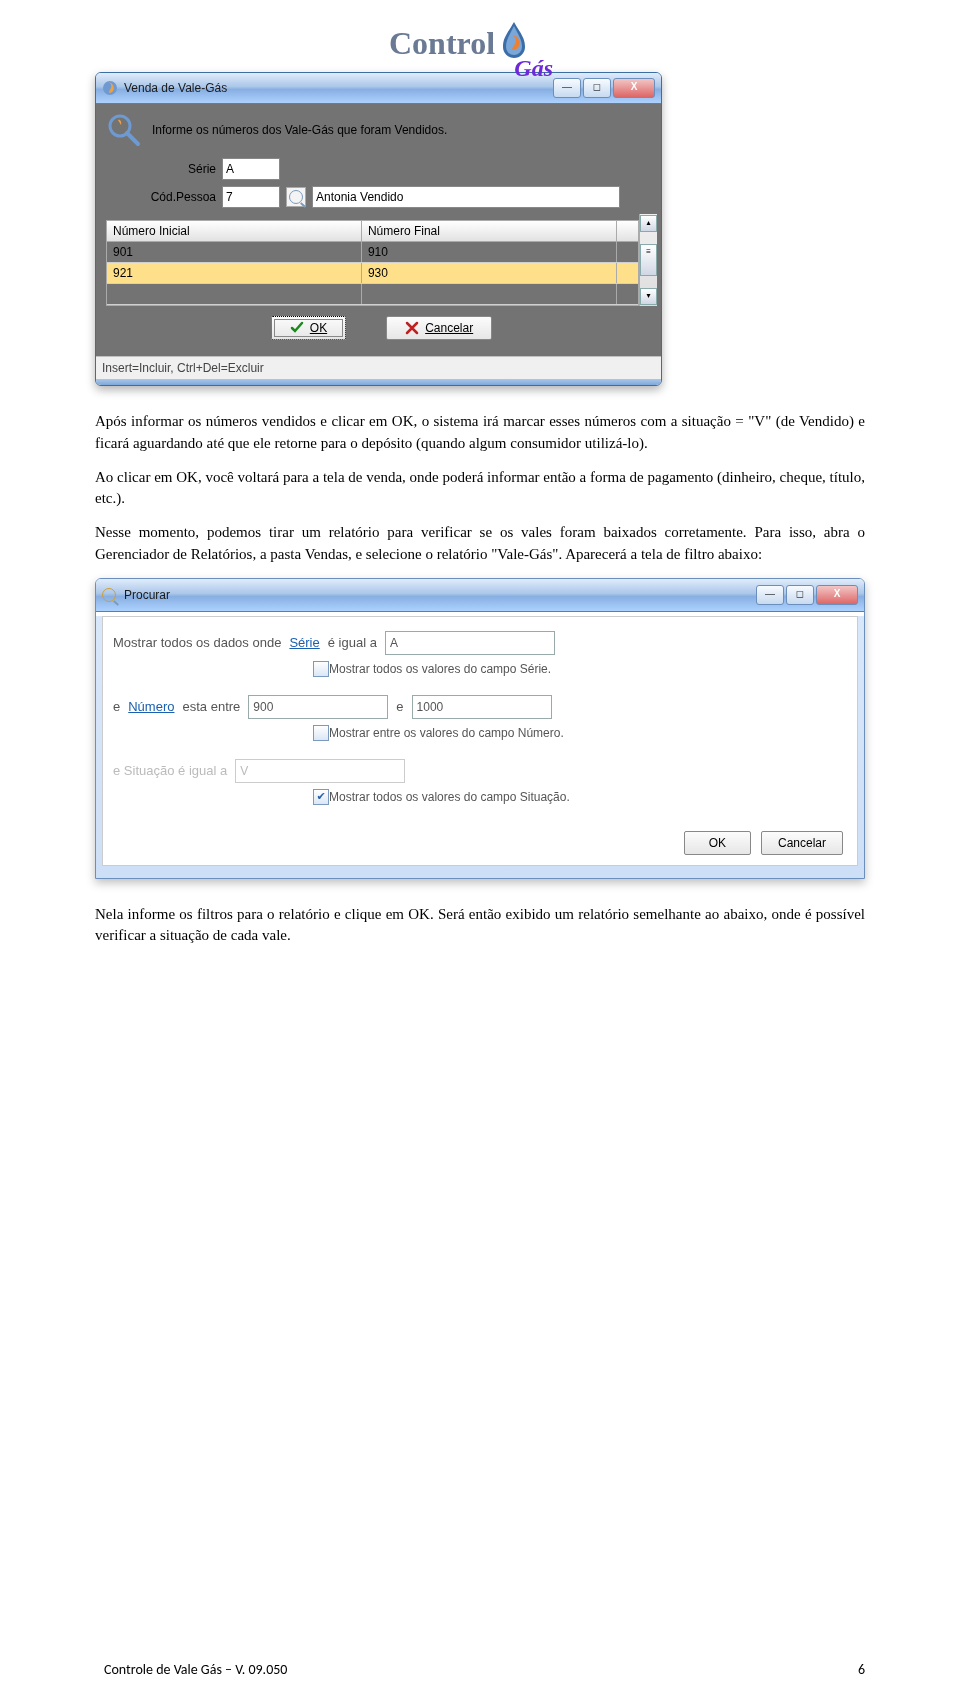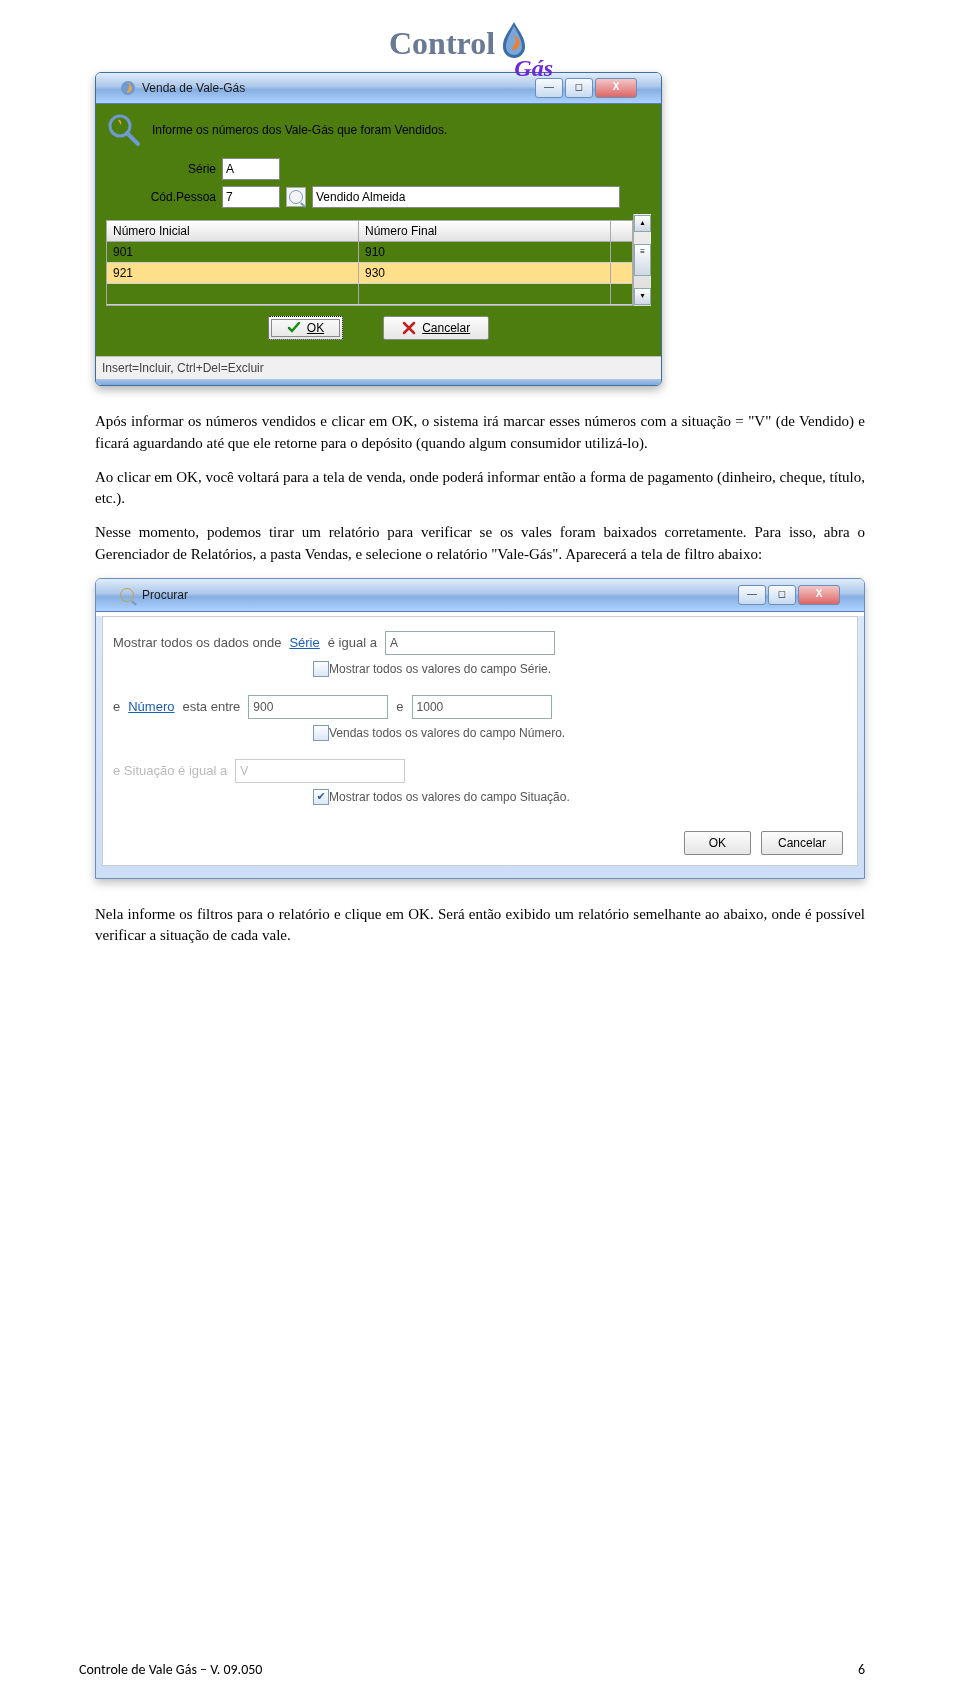--- a/index.html
+++ b/index.html
@@ -2,27 +2,27 @@
 <html><head>
 <meta charset="utf-8">
 <style>
   body{margin:0;font-family:"Segoe UI",Tahoma,Arial,sans-serif;font-size:13px;color:#000;background:#fff}
   .page{width:960px;margin:0 auto;padding:20px 95px 40px 95px;box-sizing:border-box;position:relative;min-height:1703px}
   .logo{text-align:center;margin-bottom:10px}
   .logo .ctrl{font-family:"Times New Roman",serif;font-size:32px;font-weight:600;color:#6a7a95}
   .logo .gas{font-family:"Times New Roman",serif;font-style:italic;font-size:24px;font-weight:700;color:#6d28d9;position:relative;top:22px;left:-18px}
   .logo svg{vertical-align:-6px}
   .win7{border:1px solid #3b6ea1;border-radius:6px;box-shadow:0 4px 10px rgba(0,0,0,.3);background:#fff;margin:10px 0 25px 0;overflow:hidden}
-  .titlebar{background:linear-gradient(#e1ecfb,#abc7e9 45%,#88afe2 55%,#add2ff);height:30px;display:flex;align-items:center;padding:0 24px;border-bottom:1px solid #5a7fae}
+  .titlebar{background:linear-gradient(#e1ecfb,#abc7e9 45%,#88afe2 55%,#add2ff);height:30px;display:flex;align-items:center;padding:0 6px;border-bottom:1px solid #5a7fae}
   .title-icon{width:16px;height:16px;margin-right:6px}
   .titlebar .title-text{font-size:12px;color:#1a1a1a}
   .winbtns{margin-left:auto;display:flex;gap:2px}
   .winbtn{width:26px;height:18px;border:1px solid #6a8fbd;border-radius:3px;background:linear-gradient(#f8fbff,#c7daf0);font-size:10px;text-align:center;line-height:16px;color:#3a3a3a}
   .winbtn.close{width:40px;background:linear-gradient(#f3c6c6,#d66);color:#fff;font-weight:bold}
-  .win-inner{padding:8px 10px 6px 10px;background:#4d7c0f}
+  .win-inner{padding:8px 4px 6px 10px;background:#737373}
   .info-row{display:flex;align-items:center;gap:10px;margin-bottom:10px}
   .info-row svg{flex:none}
   .info-text{font-size:12px}
   .formrow{display:flex;align-items:center;gap:6px;margin-bottom:6px;font-size:12px}
   .formrow .lbl{text-align:right;min-width:70px}
   .tb{border:1px solid #888;height:20px;font-size:12px;padding:0 3px;display:flex;align-items:center;background:#fff}
   .lookup-icon{border:1px solid #aaa;width:18px;height:18px;display:flex;align-items:center;justify-content:center;background:#f4f4f4}
   .grid{border:1px solid #aaa;margin-top:6px}
   .grid-head{display:flex;background:linear-gradient(#fff,#e2e2e2);border-bottom:1px solid #aaa}
   .gcell{border-right:1px solid #aaa;padding:3px 6px;font-size:12px;box-sizing:border-box}
@@ -42,21 +42,21 @@
   .body-text{font-family:Liberation Serif, serif;font-size:15px;line-height:1.45;text-align:justify;margin:12px 0}
   
   .win2{border:1px solid #6a8fbd;border-radius:6px 6px 0 0;box-shadow:0 4px 10px rgba(0,0,0,.25);overflow:hidden;margin:6px 0 25px 0}
   .tb2{border:1px solid #9aa;height:22px;font-size:12px;padding:0 4px;background:#fff;display:flex;align-items:center}
   .w2inner{background:#fff;border:1px solid #ccc;margin:4px 6px 6px 6px;padding:14px 10px 10px 10px}
   .crow{display:flex;align-items:center;gap:8px;font-size:13px;color:#555;margin-bottom:6px;flex-wrap:wrap}
   .link{color:#1a5fb0;text-decoration:underline}
   .chk{width:14px;height:14px;border:1px solid #7a9abf;background:linear-gradient(#fff,#dbe7f5);display:inline-flex;align-items:center;justify-content:center;font-size:11px;color:#2a63a5}
   .subrow{display:flex;align-items:center;margin:2px 0 18px 0;padding-left:200px;font-size:12px;color:#555}
   .btnbar2{display:flex;justify-content:flex-end;gap:10px;padding:8px 4px 0 0}
-  .footer{position:absolute;bottom:25px;left:79px;right:95px;display:flex;justify-content:space-between;font-family:Calibri,Arial,sans-serif;font-size:14px}
+  .footer{position:absolute;bottom:25px;left:104px;right:95px;display:flex;justify-content:space-between;font-family:Calibri,Arial,sans-serif;font-size:14px}
   .mag{border:1px solid #7a9abf;border-radius:8px;width:12px;height:12px;display:inline-block;position:relative}
   .mag:after{content:"";position:absolute;width:6px;height:2px;background:#7a9abf;bottom:-3px;right:-4px;transform:rotate(40deg)}
 </style>
 </head>
 <body>
 
 <div class="page">
 
   <div class="logo">
     <span class="ctrl">Control</span>
@@ -93,21 +93,21 @@
       <div class="formrow" style="padding-left:40px">
         <span class="lbl">Série</span>
         <span class="tb" style="width:50px">A</span>
       </div>
       <div class="formrow" style="padding-left:40px">
         <span class="lbl">Cód.Pessoa</span>
         <span class="tb" style="width:50px">7</span>
         <span class="lookup-icon">
           <span class="mag"></span>
         </span>
-        <span class="tb" style="width:300px">Vendido Almeida</span>
+        <span class="tb" style="width:300px">Antonia Vendido</span>
       </div>
 
       <div class="grid-wrap">
         <div class="grid" style="flex:1">
           <div class="grid-head g-hdr">
             <div class="gcell c1">Número Inicial</div>
             <div class="gcell c2">Número Final</div>
           </div>
           <div class="grid-body">
             <div class="row">
@@ -182,21 +182,21 @@
         <div class="crow">
           <span>e </span>
           <span class="link">Número</span>
           <span>  esta entre</span>
           <span class="tb2" style="width:130px">900</span>
           <span>e</span>
           <span class="tb2" style="width:130px">1000</span>
         </div>
         <div class="subrow">
           <span class="chk"></span>
-          <span>Vendas todos os valores do campo Número.</span>
+          <span>Mostrar entre os valores do campo Número.</span>
         </div>
 
         <div class="crow" style="color:#bbb">
           <span>e Situação é igual a</span>
           <span class="tb2" style="width:160px;color:#bbb;border-color:#ccc">V</span>
         </div>
         <div class="subrow">
           <span class="chk">✔</span>
           <span>Mostrar todos os valores do campo Situação.</span>
         </div>

